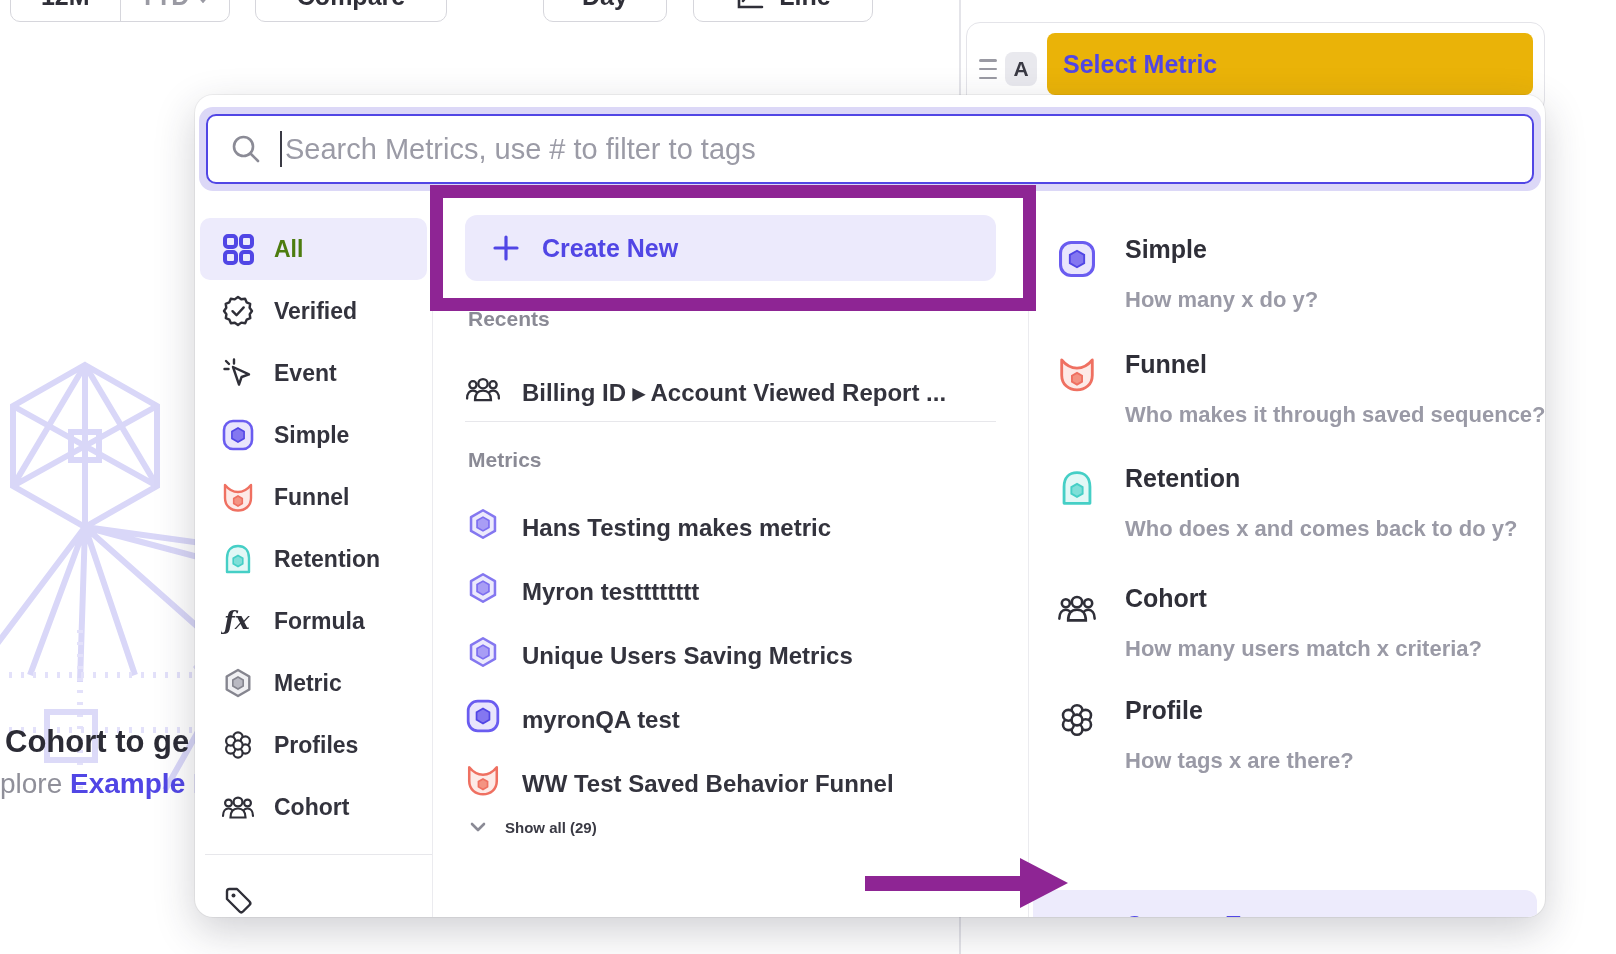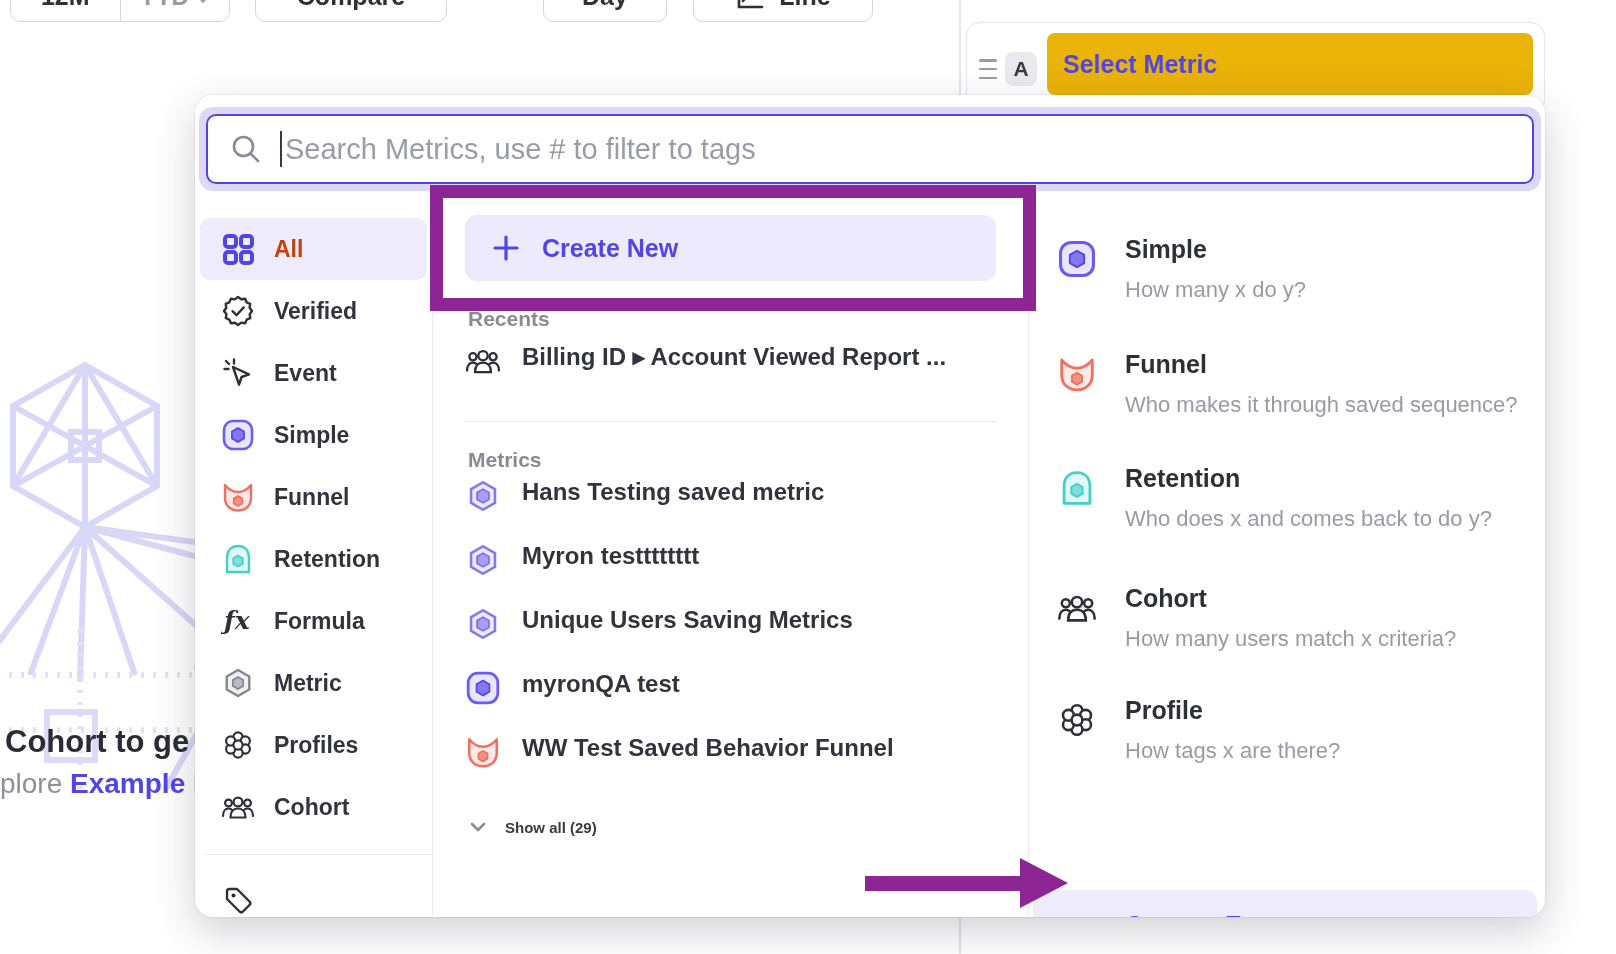--- a/index.html
+++ b/index.html
@@ -73,46 +73,46 @@
 
   .modal-body{position:absolute;top:102px;left:0;right:0;bottom:0;display:flex;}
 
   
   .m-sidebar{width:238px;flex:0 0 auto;border-right:1.5px solid #ebebef;box-sizing:border-box;padding-top:21px;}
   .side-item{
     height:62px;display:flex;align-items:center;gap:19px;padding-left:21px;margin:0 5px;
     font-size:23px;font-weight:600;color:#33333d;border-radius:10px;cursor:pointer;
   }
   .side-item .ic{width:34px;height:34px;flex:0 0 auto;display:flex;}
-  .side-item.selected{background:#edebfc;color:#c2410c;}
+  .side-item.selected{background:#edebfc;color:#4d7c0f;}
   .side-div{border-top:1.5px solid #e7e7eb;margin:16px 0 14px 10px;}
 
   
   .m-mid{width:595px;flex:0 0 auto;box-sizing:border-box;padding:18px 32px 0;position:relative;}
   .create-btn{
     height:66px;background:#eceafc;border-radius:12px;display:flex;align-items:center;
     padding-left:26px;gap:21px;cursor:pointer;
   }
   .create-btn .lbl{font-size:25px;font-weight:700;color:#5146e5;}
   .sec-label{font-size:21px;font-weight:600;color:#8a8a95;margin:26px 0 0 3px;}
   .mid-item{
-    display:flex;align-items:flex-start;gap:21px;height:64px;font-size:24px;font-weight:600;color:#33333d;cursor:pointer;
+    display:flex;align-items:flex-end;gap:21px;height:64px;font-size:24px;font-weight:600;color:#33333d;cursor:pointer;
   }
   .mid-item .ic{width:36px;height:36px;flex:0 0 auto;display:flex;}
   .mid-div{border-top:1.5px solid #e7e7eb;margin:14px 0 2px;}
   .recents-wrap{margin-top:12px;}
   .metrics-wrap{margin-top:6px;}
   .show-all{display:flex;align-items:center;gap:16px;height:58px;font-size:15px;font-weight:600;color:#3a3a44;cursor:pointer;margin-left:2px;}
 
   
   .m-right{flex:1;border-left:1.5px solid #ebebef;box-sizing:border-box;position:relative;}
   .type-row{position:absolute;left:0;right:0;cursor:pointer;}
   .type-row .ic{position:absolute;left:28px;top:4px;width:40px;height:40px;display:flex;}
   .type-title{position:absolute;left:96px;top:0;font-size:25px;font-weight:700;color:#2f2f38;}
-  .type-desc{position:absolute;left:96px;top:42px;font-size:22px;font-weight:400;color:#9a9aa6;white-space:nowrap;}
+  .type-desc{position:absolute;left:96px;top:52px;font-size:22px;font-weight:700;color:#9a9aa6;white-space:nowrap;}
   .type-hl{position:absolute;left:4px;right:8px;top:693px;bottom:0;background:#edebfc;border-radius:12px 12px 0 0;}
   .type-title.accent{color:#5146e5;}
 
   
   .anno{pointer-events:none;}
   .anno-rect{
     left:430px;top:185px;width:606px;height:126px;box-sizing:border-box;
     border:13px solid #8e2594;background:transparent;
   }
   .anno-arrow-shaft{left:865px;top:876px;width:162px;height:15px;background:#8e2594;}
@@ -374,21 +374,21 @@
       <div class="sec-label">Metrics</div>
 
       <div class="metrics-wrap">
         <div class="mid-item">
           <span class="ic">
             <svg width="36" height="36" viewBox="0 0 34 34">
                 <polygon points="17,4 28.3,10.5 28.3,23.5 17,30 5.7,23.5 5.7,10.5" fill="#eceafc" stroke="#8477f0" stroke-width="2.4" stroke-linejoin="round"></polygon>
                 <polygon points="17,10.5 22.6,13.75 22.6,20.25 17,23.5 11.4,20.25 11.4,13.75" fill="#a89df5" stroke="#7c6ef0" stroke-width="1.6"></polygon>
               </svg>
           </span>
-          <span>Hans Testing saved metric</span>
+          <span>Hans Testing makes metric</span>
         </div>
         <div class="mid-item">
           <span class="ic">
             <svg width="36" height="36" viewBox="0 0 34 34">
                 <polygon points="17,4 28.3,10.5 28.3,23.5 17,30 5.7,23.5 5.7,10.5" fill="#eceafc" stroke="#8477f0" stroke-width="2.4" stroke-linejoin="round"></polygon>
                 <polygon points="17,10.5 22.6,13.75 22.6,20.25 17,23.5 11.4,20.25 11.4,13.75" fill="#a89df5" stroke="#7c6ef0" stroke-width="1.6"></polygon>
               </svg>
           </span>
           <span>Myron testttttttt</span>
         </div>

